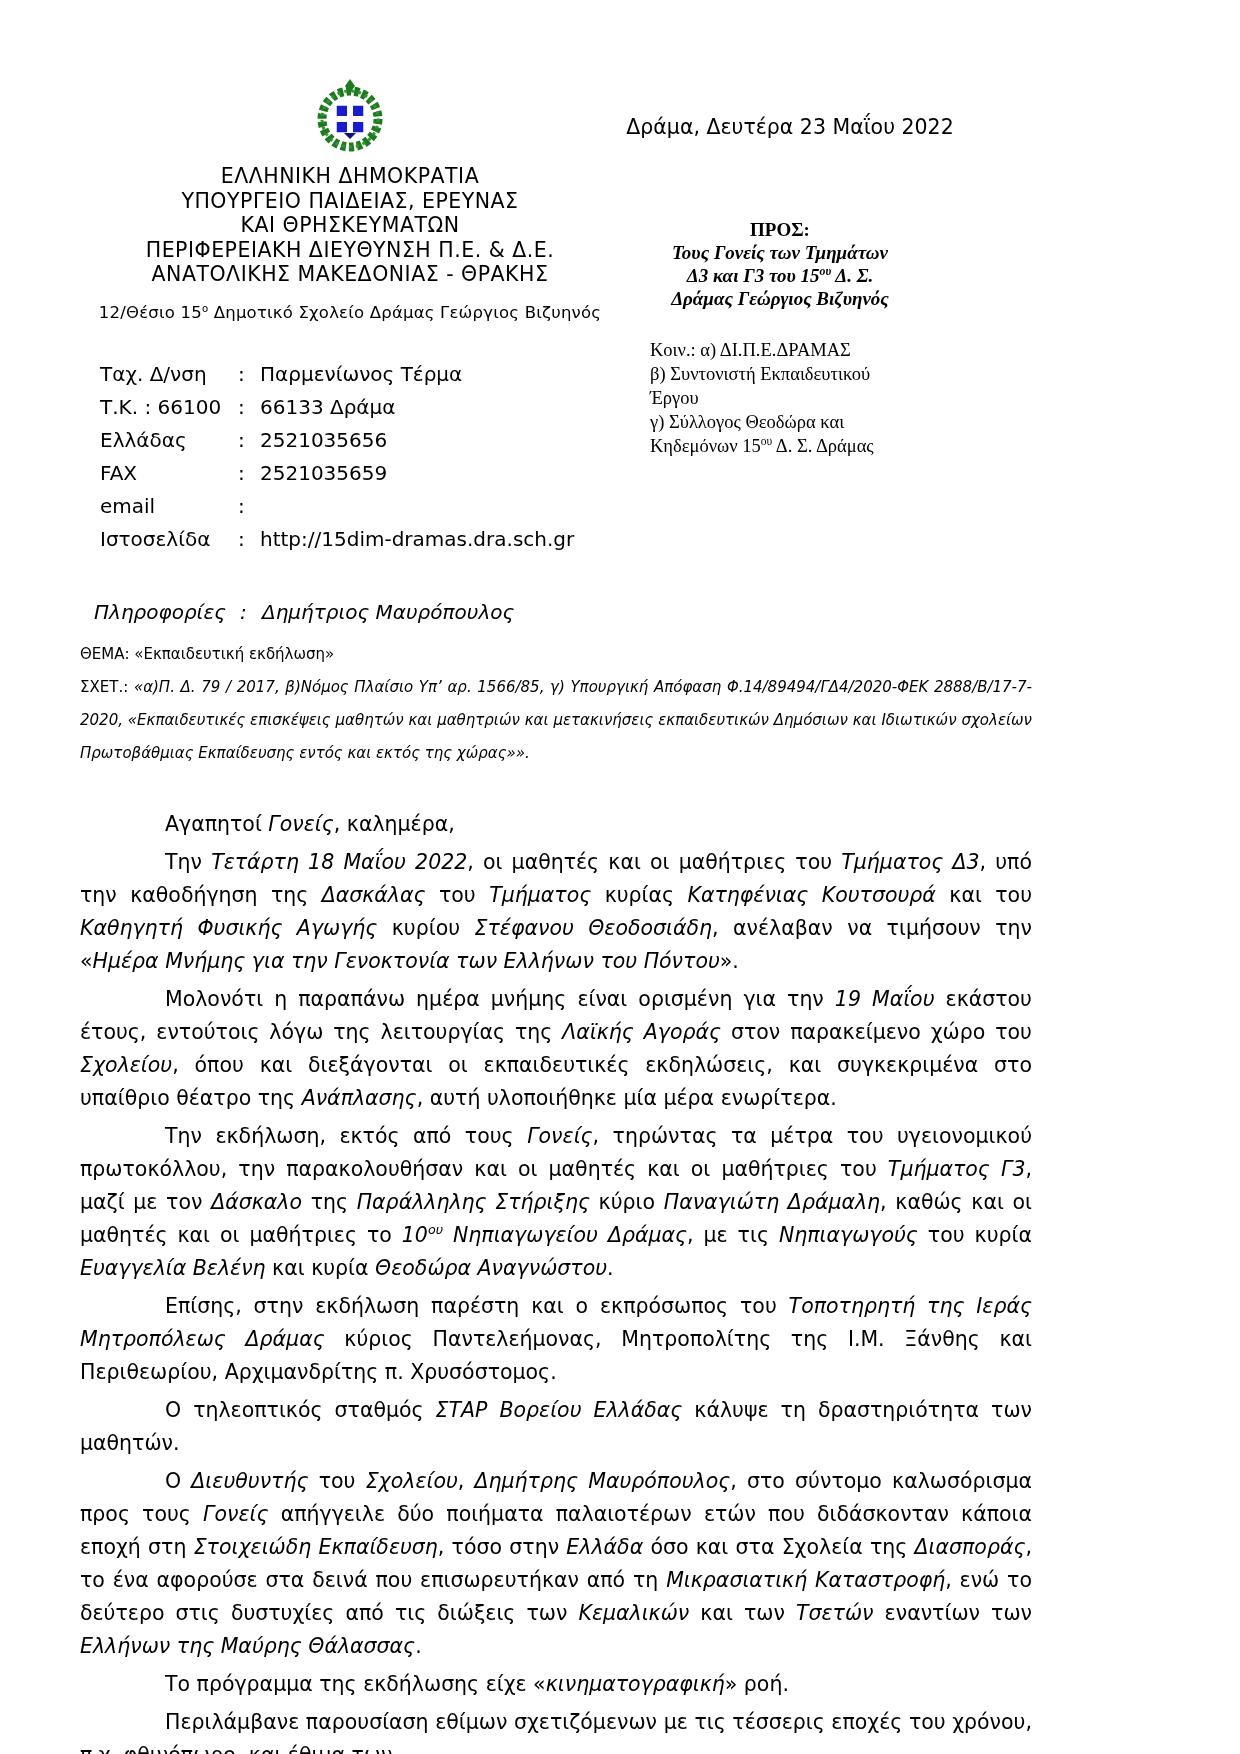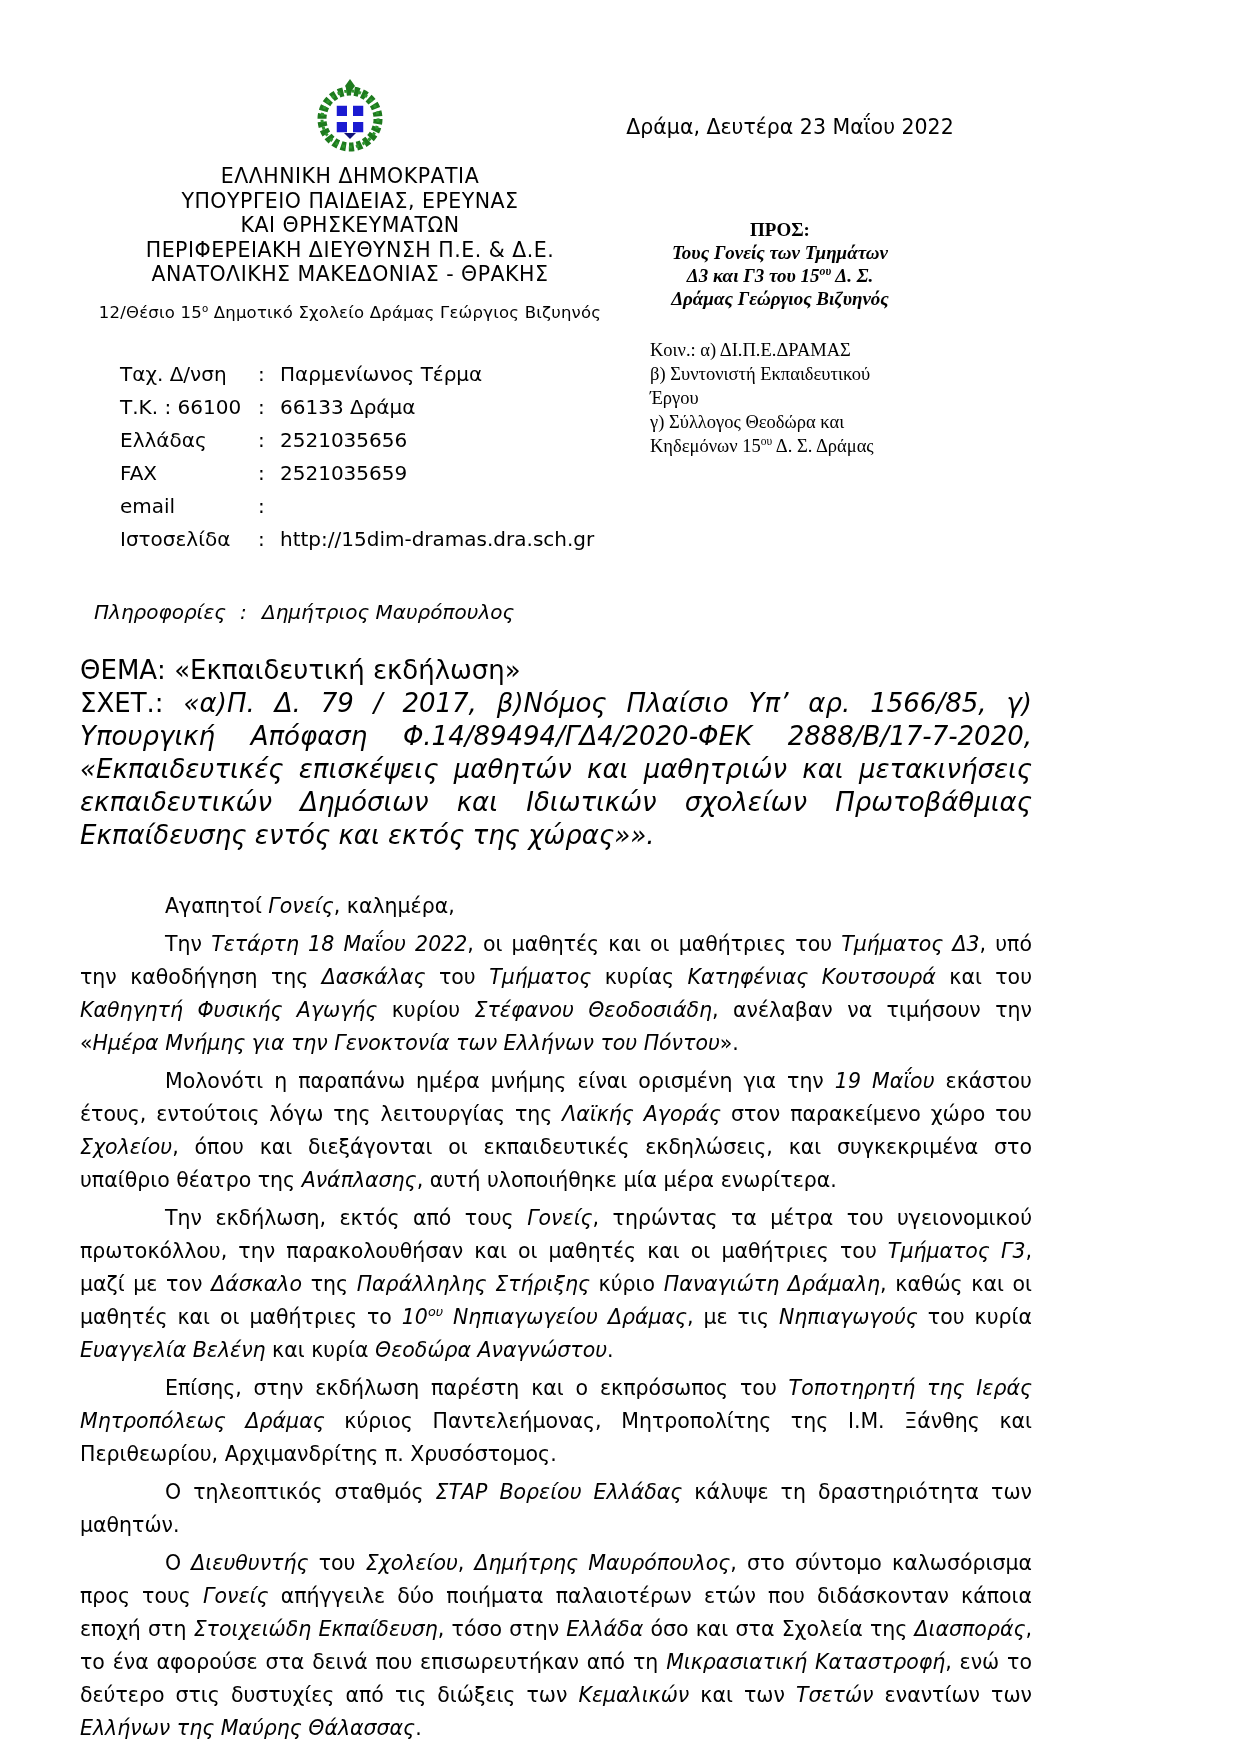--- a/index.html
+++ b/index.html
@@ -14,38 +14,38 @@
   .col-right { width:540px; flex:0 0 540px; }
 
   .emblem { display:block; margin:8px auto 10px auto; width:66px; height:76px; }
 
   .gov-lines { text-align:center; font-size:20.5px; line-height:24.5px; letter-spacing:0.5px; }
   .school-line { text-align:center; font-size:16.5px; line-height:22px; margin-top:15px; letter-spacing:0.2px; }
   sup { font-size:62%; line-height:0; vertical-align:super; }
 
   .contact { margin:34px 0 0 20px; font-size:20px; line-height:33px; }
   .contact-row { display:flex; }
-  .contact-label { width:138px; flex:0 0 138px;margin-left:20px; }
+  .contact-label { width:138px; flex:0 0 138px; }
   .contact-sep { width:22px; flex:0 0 22px; }
   .contact-value a { text-decoration:underline; }
 
   .info-line { margin:44px 0 0 14px; font-size:20px; font-style:italic; display:flex; }
   .info-label { width:146px; flex:0 0 146px; }
   .info-sep { width:22px; flex:0 0 22px; }
 
   .meta { margin:42px 0 0 0; width:340px; text-align:center; font-size:20.5px; line-height:30px; }
 
   .serif { font-family:"Liberation Serif","DejaVu Serif",serif; }
   .pros { margin:76px 0 0 20px; width:280px; text-align:center; font-size:19px; line-height:23px; }
   .pros-heading { font-weight:bold; }
   .pros-line { font-weight:bold; font-style:italic; }
   .entautha { margin:44px 0 0 30px; font-size:19px; }
   .koin { margin:28px 0 0 30px; width:250px; font-size:18.5px; line-height:24px; }
 
-  .subject { margin:30px 80px 0 80px; width:952px; font-size:26px; line-height:33px; }
+  .subject { margin:14px 80px 0 80px; width:952px; font-size:15px; line-height:33px; }
   .sxet { text-align:justify; }
 
   .body-text { margin:38px 80px 0 80px; width:952px; font-size:20.5px; line-height:33px; text-align:justify; }
   .body-text p { margin:0 0 5px 0; text-indent:85px; }
 </style>
 </head>
 <body>
 
 <div class="page">
 
@@ -146,16 +146,17 @@
   </div>
 
   <div class="body-text" id="body-text">
       <p><span>Αγαπητοί </span><span style="font-style: italic;">Γονείς</span><span>, καλημέρα,</span></p>
       <p><span>Την </span><span style="font-style: italic;">Τετάρτη 18 Μαΐου 2022</span><span>, οι μαθητές και οι μαθήτριες του </span><span style="font-style: italic;">Τμήματος Δ3</span><span>, υπό την καθοδήγηση της </span><span style="font-style: italic;">Δασκάλας</span><span> του </span><span style="font-style: italic;">Τμήματος</span><span> κυρίας </span><span style="font-style: italic;">Κατηφένιας Κουτσουρά</span><span> και του </span><span style="font-style: italic;">Καθηγητή Φυσικής Αγωγής</span><span> κυρίου </span><span style="font-style: italic;">Στέφανου Θεοδοσιάδη</span><span>, ανέλαβαν να τιμήσουν την «</span><span style="font-style: italic;">Ημέρα Μνήμης για την Γενοκτονία των Ελλήνων  του Πόντου</span><span>».</span></p>
       <p><span>Μολονότι η παραπάνω ημέρα μνήμης είναι ορισμένη για την </span><span style="font-style: italic;">19 Μαΐου</span><span> εκάστου έτους, εντούτοις λόγω της λειτουργίας της </span><span style="font-style: italic;">Λαϊκής Αγοράς</span><span> στον παρακείμενο χώρο του </span><span style="font-style: italic;">Σχολείου</span><span>, όπου και διεξάγονται οι εκπαιδευτικές εκδηλώσεις, και συγκεκριμένα στο υπαίθριο θέατρο της </span><span style="font-style: italic;">Ανάπλασης</span><span>, αυτή υλοποιήθηκε μία μέρα ενωρίτερα.</span></p>
       <p><span>Την εκδήλωση, εκτός από τους </span><span style="font-style: italic;">Γονείς</span><span>, τηρώντας τα μέτρα του υγειονομικού πρωτοκόλλου, την παρακολουθήσαν και οι μαθητές και οι μαθήτριες του </span><span style="font-style: italic;">Τμήματος Γ3</span><span>, μαζί με τον </span><span style="font-style: italic;">Δάσκαλο</span><span> της </span><span style="font-style: italic;">Παράλληλης Στήριξης</span><span> κύριο </span><span style="font-style: italic;">Παναγιώτη Δράμαλη</span><span>, καθώς και οι μαθητές και οι μαθήτριες το </span><span style="font-style: italic;">10</span><sup style="font-style: italic;">ου</sup><span style="font-style: italic;"> Νηπιαγωγείου Δράμας</span><span>, με τις </span><span style="font-style: italic;">Νηπιαγωγούς</span><span> του κυρία </span><span style="font-style: italic;">Ευαγγελία Βελένη</span><span> και κυρία </span><span style="font-style: italic;">Θεοδώρα Αναγνώστου</span><span>.</span></p>
       <p><span>Επίσης, στην εκδήλωση παρέστη και ο εκπρόσωπος του </span><span style="font-style: italic;">Τοποτηρητή της Ιεράς Μητροπόλεως Δράμας</span><span> κύριος Παντελεήμονας, Μητροπολίτης της Ι.Μ. Ξάνθης και Περιθεωρίου, </span><span style="">Αρχιμανδρίτης π. Χρυσόστομος</span><span>.</span></p>
       <p><span>Ο τηλεοπτικός σταθμός </span><span style="font-style: italic;">ΣΤΑΡ Βορείου Ελλάδας</span><span> κάλυψε τη δραστηριότητα των μαθητών.</span></p>
       <p><span>Ο </span><span style="font-style: italic;">Διευθυντής</span><span> του </span><span style="font-style: italic;">Σχολείου</span><span>, </span><span style="font-style: italic;">Δημήτρης Μαυρόπουλος</span><span>, στο σύντομο καλωσόρισμα προς τους </span><span style="font-style: italic;">Γονείς</span><span> απήγγειλε δύο ποιήματα παλαιοτέρων ετών που διδάσκονταν κάποια εποχή στη </span><span style="font-style: italic;">Στοιχειώδη Εκπαίδευση</span><span>, τόσο στην </span><span style="font-style: italic;">Ελλάδα</span><span> όσο και στα Σχολεία της </span><span style="font-style: italic;">Διασποράς</span><span>, το ένα αφορούσε στα δεινά που επισωρευτήκαν από τη </span><span style="font-style: italic;">Μικρασιατική Καταστροφή</span><span>, ενώ το δεύτερο στις δυστυχίες από τις διώξεις των </span><span style="font-style: italic;">Κεμαλικών</span><span> και των </span><span style="font-style: italic;">Τσετών</span><span> εναντίων των </span><span style="font-style: italic;">Ελλήνων της Μαύρης Θάλασσας</span><span>.</span></p>
+      <p><span>Το πρόγραμμα της εκδήλωσης είχε «</span><span style="font-style: italic;">κινηματογραφική</span><span>» ροή.</span></p>
       <p><span>Περιλάμβανε παρουσίαση εθίμων σχετιζόμενων με τις τέσσερις εποχές του χρόνου, π.χ. φθινόπωρο, και έθιμα των </span></p>
     </div>
 
 </div>
 
 </body></html>

